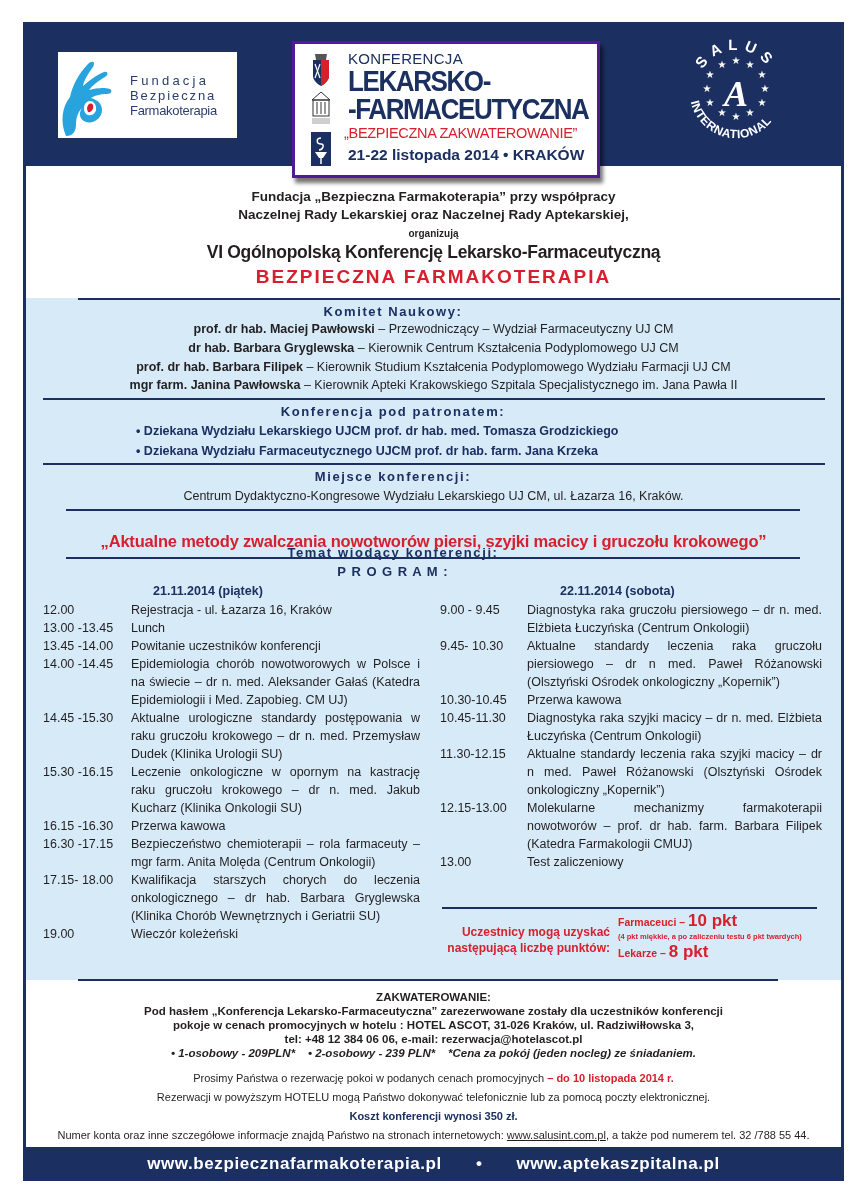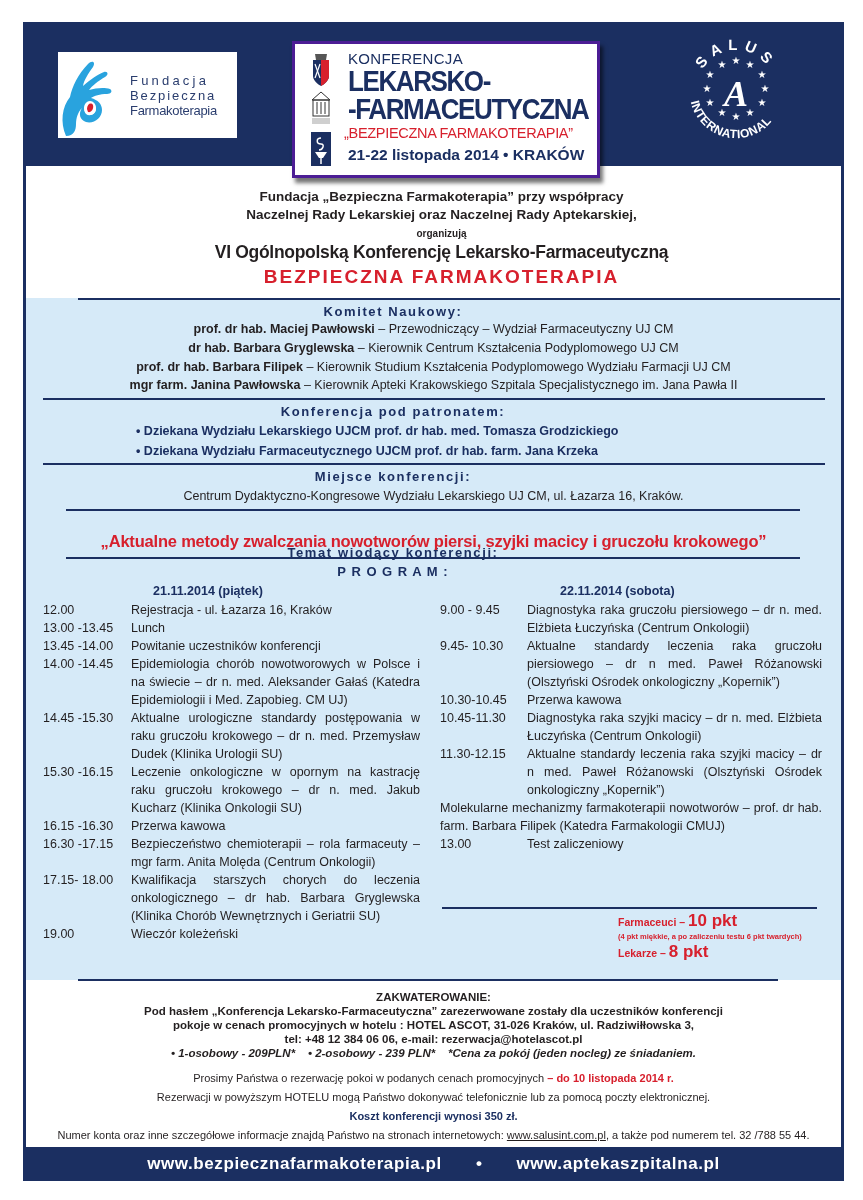--- a/index.html
+++ b/index.html
@@ -25,21 +25,21 @@
   .lc-konf { font-size: 15px; color: #1b2f61; letter-spacing: 0.3px; line-height: 16px; }
   .lc-big { font-family: "Liberation Sans", sans-serif; font-weight: bold; font-size: 26px; line-height: 24px; color: #1b2f61; letter-spacing: -1.4px; transform: scaleY(1.15); transform-origin: left top; }
   .lc-big2 { margin-top: 4px; }
   .lc-red { color: #d7202d; font-size: 14.5px; margin-top: 6px; margin-left: -4px; letter-spacing: -0.3px; }
   .lc-date { font-weight: bold; color: #1b2f61; font-size: 15.5px; margin-top: 5px; }
 
   
   .logo-salus { position: absolute; left: 676px; top: 30px; width: 120px; height: 120px; }
 
   
-  .intro { position: absolute; left: 26px; top: 188px; width: 815px; text-align: center; margin-left: 8px; }
+  .intro { position: absolute; left: 26px; top: 188px; width: 815px; text-align: center; }
   .intro .l1 { font-weight: bold; font-size: 13.5px; line-height: 18px; color: #231f20; }
   .intro .l3 { font-weight: bold; font-size: 10px; line-height: 16px; margin-top: 2px; }
   .intro .l4 { font-weight: bold; font-size: 17.5px; line-height: 20px; letter-spacing: -0.3px; }
   .intro .l5 { font-weight: bold; font-size: 19px; line-height: 24px; color: #d7202d; letter-spacing: 2px; margin-top: 3px; }
 
   .light { position: absolute; left: 26px; top: 298px; width: 815px; height: 682px; background: #d6eaf8; }
   .rule { position: absolute; height: 2px; background: #1b2f61; }
 
   .sec-title { position: absolute; left: 26px; width: 734px; text-align: center; font-weight: bold;
                font-size: 13px; letter-spacing: 1.6px; color: #1b2f61; }
@@ -121,21 +121,21 @@
       <rect x="2" y="82" width="20" height="34" fill="#1b2f61"></rect>
       <path d="M12 88 C7 88 7 94 12 94 C16 94 14 100 10 100" stroke="#fff" stroke-width="1.5" fill="none"></path>
       <path d="M6 102 L18 102 L14 108 L10 108 Z" fill="#fff"></path>
       <line x1="12" y1="108" x2="12" y2="114" stroke="#fff" stroke-width="1.5"></line>
     </svg>
   </div>
   <div class="txt">
     <div class="lc-konf">KONFERENCJA</div>
     <div class="lc-big">LEKARSKO-</div>
     <div class="lc-big lc-big2">-FARMACEUTYCZNA</div>
-    <div class="lc-red">„BEZPIECZNA FARMAKOTERAPIA”</div>
+    <div class="lc-red">„BEZPIECZNA ZAKWATEROWANIE”</div>
     <div class="lc-date">21-22 listopada 2014 • KRAKÓW</div>
   </div>
 </div>
 
 <div class="logo-salus">
   <svg width="120" height="120" viewBox="0 0 120 120">
     <defs>
       <path id="arcTop" d="M22 58 A38 38 0 0 1 98 58"></path>
       <path id="arcBot" d="M14 66 A46 46 0 0 0 106 58"></path>
     </defs>
@@ -252,31 +252,36 @@
     </div>
   <div class="prog-row">
       <span class="t">10.45-11.30</span>
       <span class="d">Diagnostyka raka szyjki macicy – dr n. med. Elżbieta Łuczyńska (Centrum Onkologii)</span>
     </div>
   <div class="prog-row">
       <span class="t">11.30-12.15</span>
       <span class="d">Aktualne standardy leczenia raka szyjki macicy –  dr n med. Paweł Różanowski  (Olsztyński Ośrodek onkologiczny „Kopernik”)</span>
     </div>
   <div class="prog-row">
+      <span class="t">12.15-13.00</span>
       <span class="d">Molekularne mechanizmy farmakoterapii nowotworów – prof. dr hab. farm. Barbara Filipek (Katedra Farmakologii CMUJ)</span>
     </div>
   <div class="prog-row">
       <span class="t">13.00</span>
       <span class="d">Test zaliczeniowy</span>
     </div>
 </div>
 
 <div class="rule" style="left:442px; top:907px; width:375px;"></div>
 
 <div class="points">
+  <div class="lbl">
+    <div>Uczestnicy mogą uzyskać</div>
+    <div>następującą  liczbę punktów:</div>
+  </div>
   <div class="vals">
     <div class="v1"><span>Farmaceuci – </span><span class="big">10 pkt</span></div>
     <div class="small">(4 pkt miękkie, a po zaliczeniu testu 6 pkt twardych)</div>
     <div class="v3"><span>Lekarze – </span><span class="big">8 pkt</span></div>
   </div>
 </div>
 
 <div class="rule" style="left:78px; top:979px; width:700px;"></div>
 
 <div class="acc">

